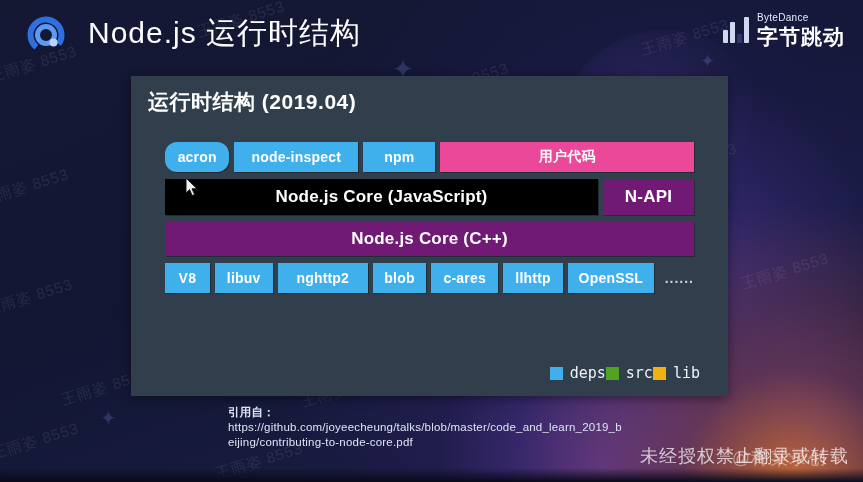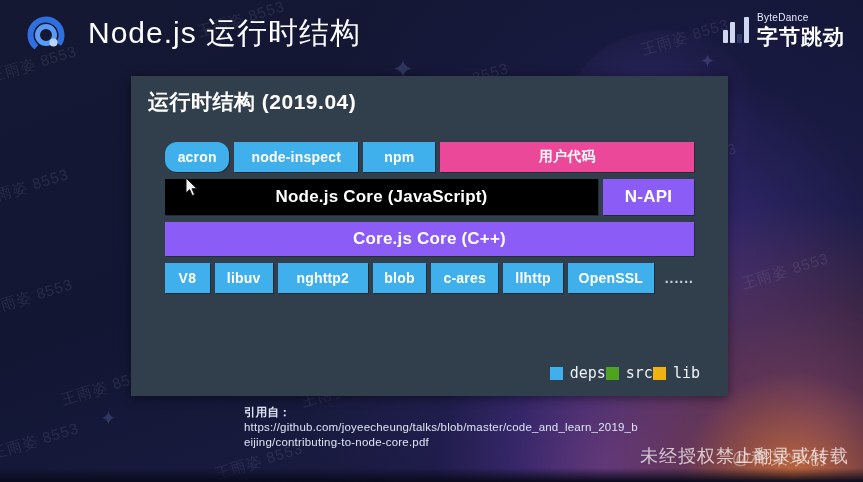--- a/index.html
+++ b/index.html
@@ -107,21 +107,21 @@
     color: #ffffff;
     font-size: 14px;
     font-weight: bold;
     letter-spacing: .2px;
     white-space: nowrap;
     box-shadow: 1px 1px 0 rgba(0,0,0,.28);
   }
   .box.deps { background: #3fb0ec; }
   .box.user { background: #ec4899; }
   .box.lib  { background: #000000; }
-  .box.src  { background: #8b5cf6; }
+  .box.src  { background: #701a75; }
   .box.tall { height: 36px; font-size: 17px; }
   .box.tall2 { height: 34px; font-size: 17px; }
   .dots {
     display: flex; align-items: center;
     color: #c9d3dc;
     font-size: 14px;
     font-weight: bold;
     letter-spacing: 1px;
     padding-left: 6px;
   }
@@ -137,21 +137,20 @@
   .legend-label { color: #eef3f7; font-size: 15px; }
 
   
   .citation {
     position: absolute; left: 228px; top: 405px;
     width: 400px;
     color: #dfe4f5;
     font-size: 11.5px;
     line-height: 15px;
     letter-spacing: .2px;
-    margin-left: 16px;
   }
   .citation .cite-head { font-weight: bold; }
 
   
   .wm-notice {
     position: absolute; right: 14px; bottom: 14px;
     color: rgba(255,255,255,0.72);
     font-size: 18px;
     letter-spacing: 1px;
     white-space: nowrap;
@@ -235,21 +234,21 @@
           <div class="box deps" style="width: 65px; border-radius: 12px;">acron</div>
           <div class="box deps" style="width: 125px;">node-inspect</div>
           <div class="box deps" style="width: 73px;">npm</div>
           <div class="box user" style="width: 256px;">用户代码</div>
         </div>
         <div class="row">
           <div class="box lib tall" style="width: 433px;">Node.js Core (JavaScript)</div>
           <div class="box src tall" style="width: 91px;">N-API</div>
         </div>
         <div class="row">
-          <div class="box src tall2" style="width: 529px;">Core.js Core (C++)</div>
+          <div class="box src tall2" style="width: 529px;">Node.js Core (C++)</div>
         </div>
         <div class="row">
           <div class="box deps" style="width: 48px;">V8</div>
           <div class="box deps" style="width: 62px;">libuv</div>
           <div class="box deps" style="width: 97px;">nghttp2</div>
           <div class="box deps" style="width: 57px;">blob</div>
           <div class="box deps" style="width: 72px;">c-ares</div>
           <div class="box deps" style="width: 64px;">llhttp</div>
           <div class="box deps" style="width: 92px;">OpenSSL</div>
           <div class="dots">......</div>

